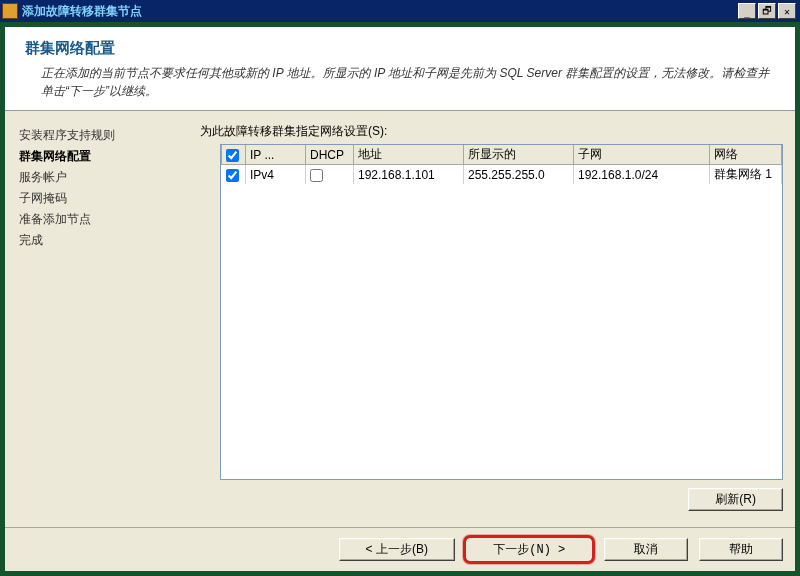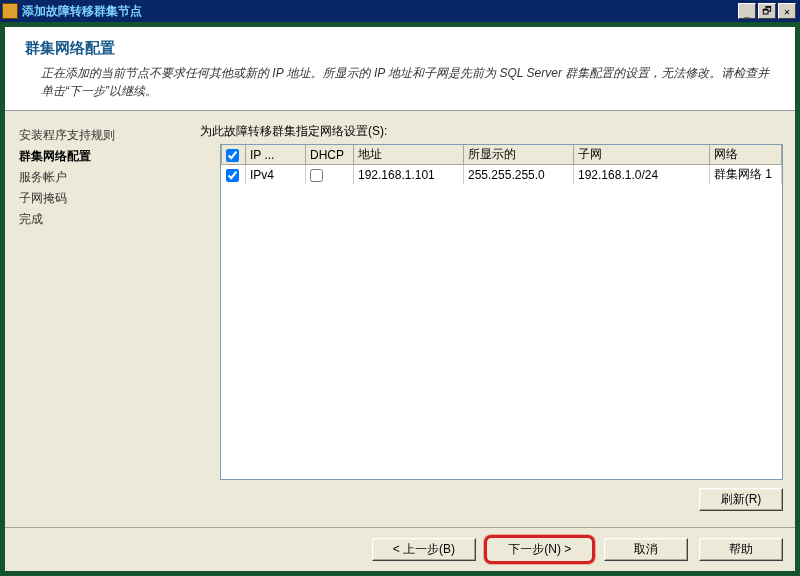--- a/index.html
+++ b/index.html
@@ -118,29 +118,30 @@
   }
   .btn {
     min-width:84px;
     height:23px;
     background:#ece9d8;
     border:1px solid;
     border-color:#fff #404040 #404040 #fff;
     box-shadow: inset -1px -1px 0 #aca899, inset 1px 1px 0 #f1efe2;
     font-size:12px;
     margin-left:8px;
-    padding:0 20px;
+    padding:0 26px;
     cursor:default;
     font-family:inherit;
   }
   .btn:first-of-type { margin-left:0; }
   .btn.highlighted {
     outline: 2px solid #d42020;
     outline-offset: 1px;
     border-radius:4px;
+    font-family:Liberation Mono, monospace;
   }
   .btn.highlighted { box-shadow: 0 0 0 2px #d42020, 0 0 0 4px rgba(212,32,32,.3); border-radius:4px; }
   .btn.highlighted { border:1px solid #ece9d8; }
 </style>
 </head>
 <body>
 
 <div class="titlebar">
   <span class="titlebar-icon"></span>
   <span class="titlebar-title">添加故障转移群集节点</span>
@@ -164,20 +165,21 @@
     <div class="header-desc">正在添加的当前节点不要求任何其他或新的 IP 地址。所显示的 IP 地址和子网是先前为 SQL Server 群集配置的设置，无法修改。请检查并单击“下一步”以继续。</div>
   </div>
 
   <div class="body">
 
     <div class="sidebar" id="sidebar">
         <div class="sidebar-item">安装程序支持规则</div>
         <div class="sidebar-item active">群集网络配置</div>
         <div class="sidebar-item">服务帐户</div>
         <div class="sidebar-item">子网掩码</div>
+        <div class="sidebar-item">准备添加节点</div>
         <div class="sidebar-item">完成</div>
       </div>
 
     <div class="main">
       <div class="table-label">为此故障转移群集指定网络设置(S):</div>
 
       <div class="table-wrap">
         <table>
           <colgroup>
             <col class="col-check">

